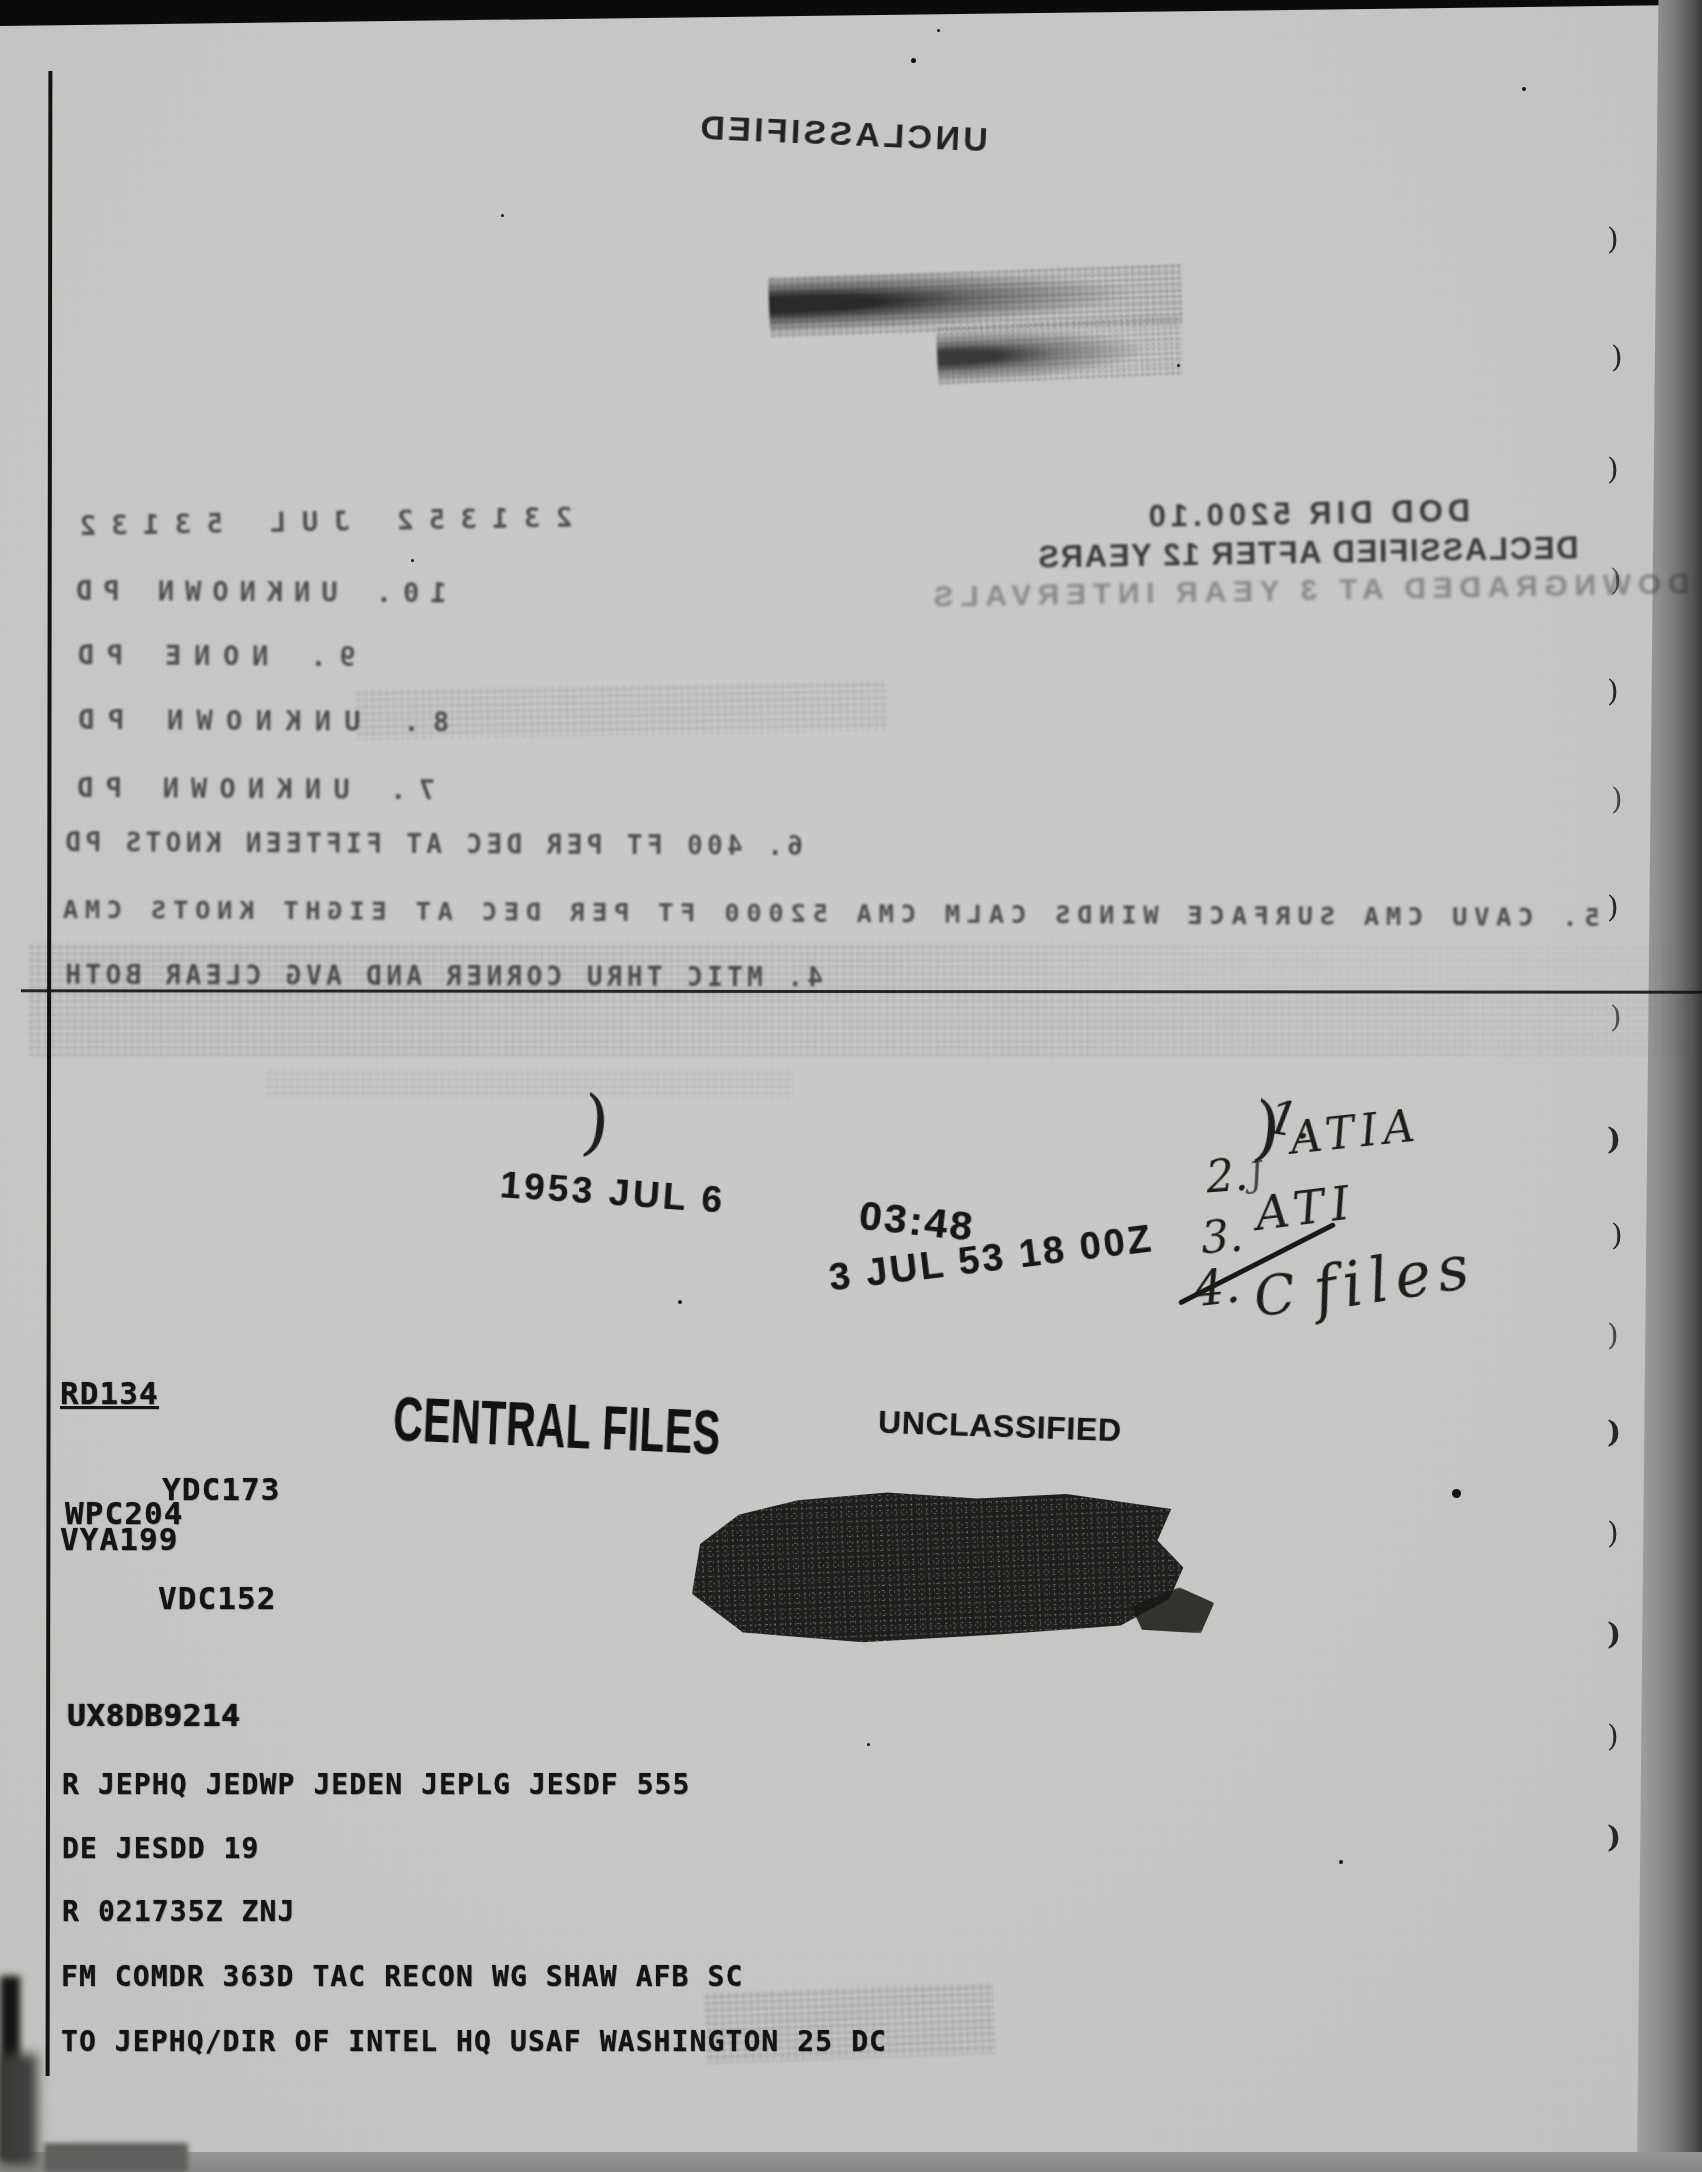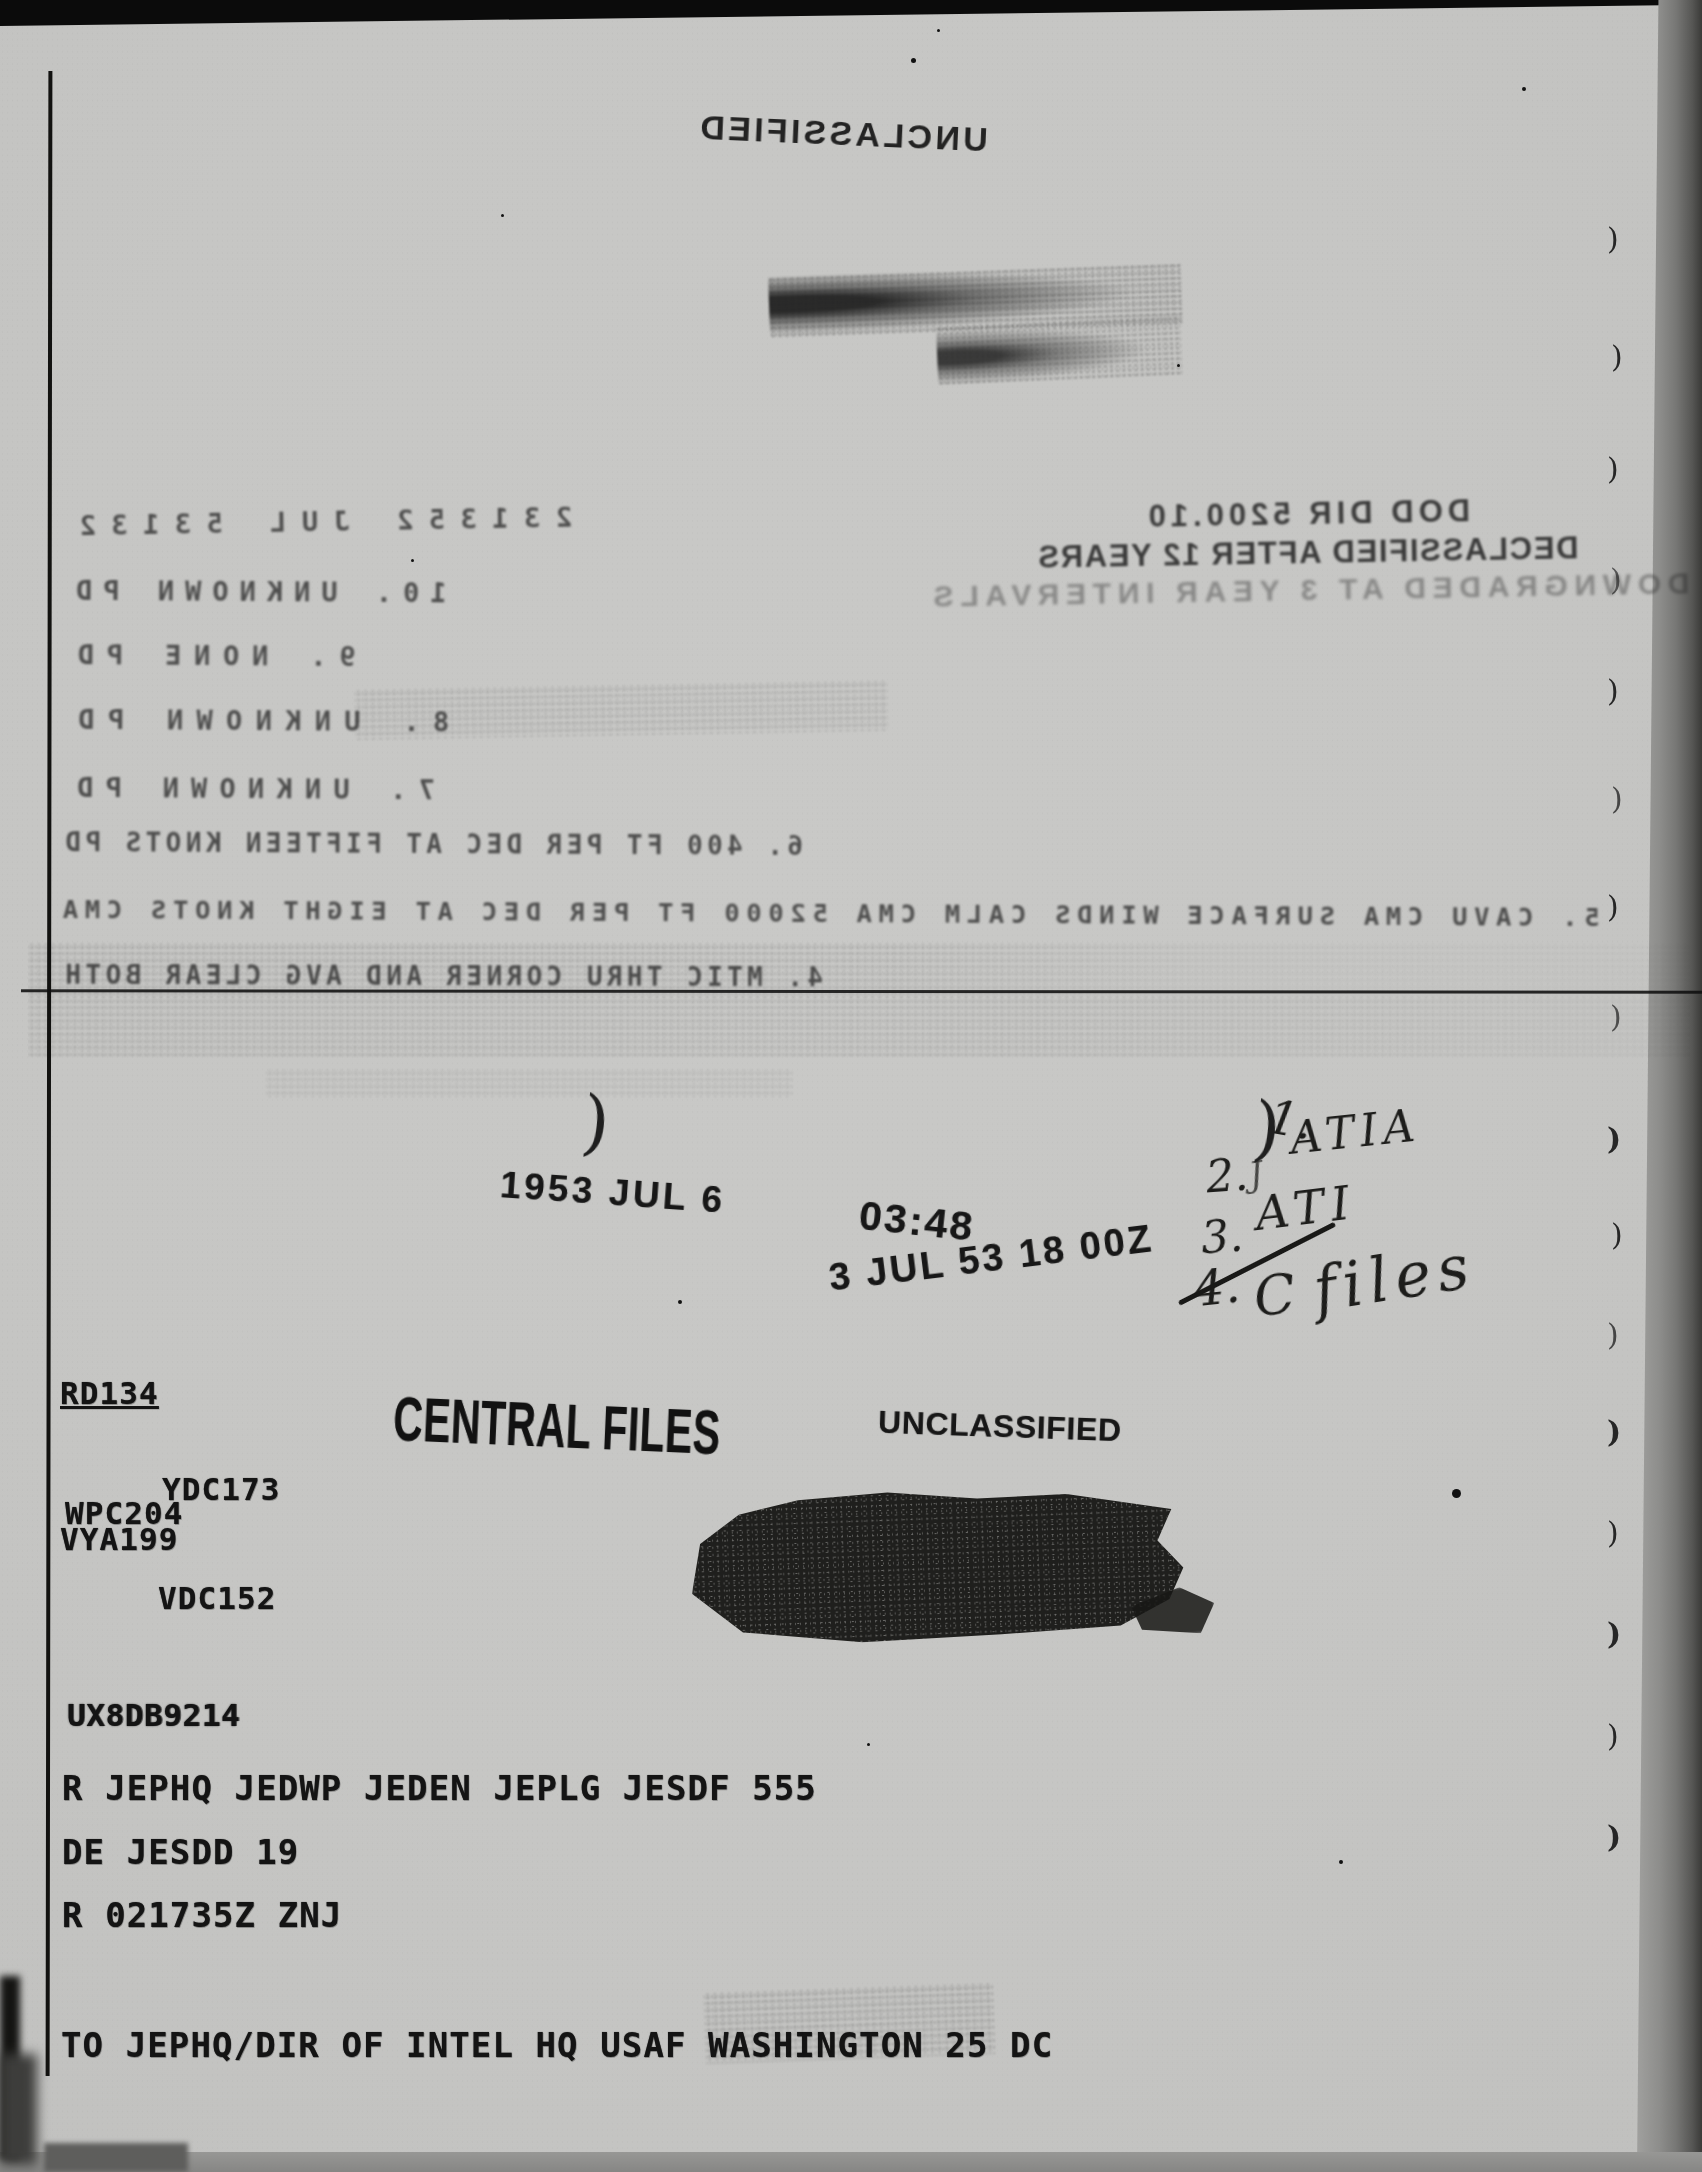--- a/index.html
+++ b/index.html
@@ -99,21 +99,21 @@
   #hw-c{left:1254px;top:1264px;font-size:54px;transform:rotate(-6deg);}
   #hw-sig{left:1313px;top:1242px;font-size:61px;letter-spacing:6.7px;transform:rotate(-9deg);filter:blur(0.6px);}
   
   .code{font-size:31px;}
   #code1{left:60px;top:1375px;text-decoration:underline;}
   #code2{left:65px;top:1495px;}
   #code3{left:162px;top:1471px;}
   #code4{left:60px;top:1521px;}
   #code5{left:158px;top:1571px;margin-top:9px;}
   #code6{left:67px;top:1697px;letter-spacing:0.6px;text-shadow:0 0 1.7px rgba(10,10,10,.8),1.1px 0 0 rgba(10,10,10,.5);}
-  .msg{font-size:34px;}
+  .msg{font-size:28px;}
   #msg1{left:62px;top:1768px;}
   #msg2{left:62px;top:1832px;}
   #msg3{left:62px;top:1895px;}
   #msg4{left:61px;top:1960px;}
   #msg5{left:61px;top:2025px;text-align:center;}
   #msg5-smudge{left:705px;top:1987px;width:289px;height:72px;opacity:.5;transform:rotate(-2deg);}
   
   #redact{left:691px;top:1486px;width:497px;height:155px;transform:rotate(-2deg);}
   #redact .r1{position:absolute;inset:0;background:#131311;opacity:.93;filter:blur(1.2px);
       clip-path:polygon(2% 32%,10% 14%,22% 6%,40% 3%,58% 9%,76% 8%,97% 20%,94% 40%,99% 58%,96% 78%,86% 94%,62% 97%,34% 99%,10% 90%,0% 64%);}
@@ -201,20 +201,21 @@
   <div class="abs type code" id="code1">RD134</div>
   <div class="abs type code" id="code2">WPC204</div>
   <div class="abs type code" id="code3">YDC173</div>
   <div class="abs type code" id="code4">VYA199</div>
   <div class="abs type code" id="code5">VDC152</div>
   <div class="abs type code" id="code6">UX8DB9214</div>
 
   <div class="abs type msg" id="msg1">R JEPHQ JEDWP JEDEN JEPLG JESDF 555</div>
   <div class="abs type msg" id="msg2">DE JESDD 19</div>
   <div class="abs type msg" id="msg3">R 021735Z ZNJ</div>
+  <div class="abs type msg" id="msg4">FM COMDR 363D TAC RECON WG SHAW AFB SC</div>
   <div class="abs type msg" id="msg5">TO JEPHQ/DIR OF INTEL HQ USAF WASHINGTON 25 DC</div>
   <div class="abs noise" id="msg5-smudge"></div>
 
   <div class="abs" id="redact">
     <div class="r1"></div>
     <div class="r2"></div>
   </div>
   <div class="abs" id="redact-tail"></div>
 
   <div id="edge-marks">

